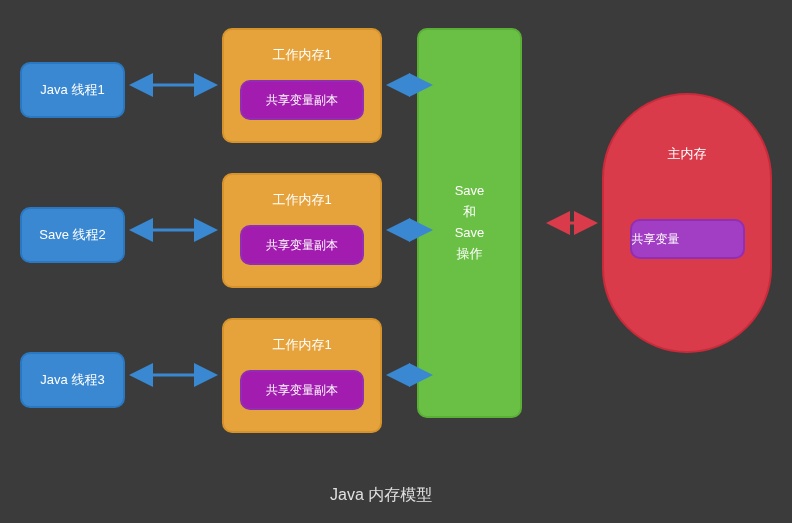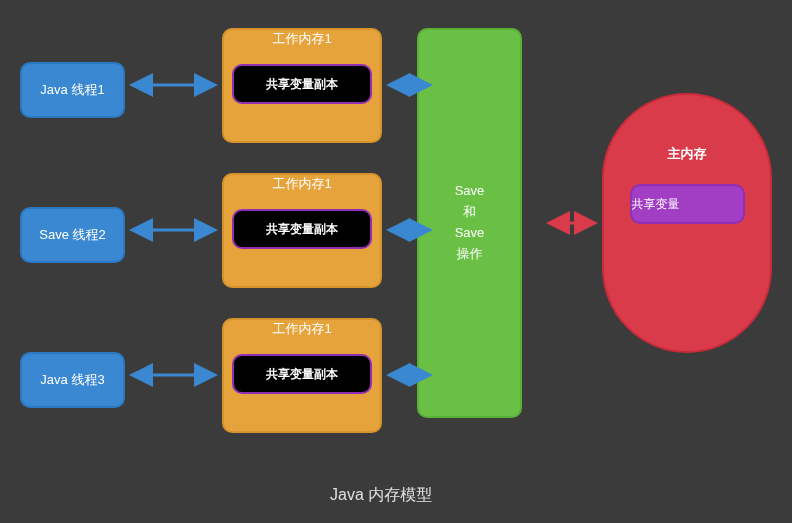--- a/index.html
+++ b/index.html
@@ -27,51 +27,51 @@
     border: 2px solid #2a78c1;
     width: 105px;
     height: 56px;
   }
   .workmem {
     background: #e7a33b;
     border: 2px solid #d7932b;
     width: 160px;
     height: 115px;
     justify-content: flex-start;
+    padding-top: 16px;
   }
   .workmem .title { margin-bottom: 16px; }
   .sharedcopy {
-    background: #000000;
+    background: #a21caf;
     border: 2px solid #912eb4;
-    width: 140px;
+    width: 124px;
     height: 40px;
     border-radius: 10px;
     display: flex;
     align-items: center;
     justify-content: center;
     font-size: 12px;
-    font-weight: bold;
   }
   .saveload {
     background: #6ac045;
     border: 2px solid #5ab035;
     width: 105px;
     height: 390px;
     line-height: 1.6;
   }
   .mainmem {
     background: #d93b4a;
     border: 2px solid #c92b3a;
     width: 170px;
     height: 260px;
     border-radius: 85px;
     justify-content: flex-start;
     padding-top: 50px;
   }
-  .mainmem .title { margin-bottom: 21px; font-weight: bold; }
+  .mainmem .title { margin-bottom: 56px; }
   .sharedvar {
     background: #a13ec4;
     border: 2px solid #912eb4;
     width: 115px;
     height: 40px;
     border-radius: 10px;
     display: flex;
     align-items: center;
     font-size: 12px;
   }

